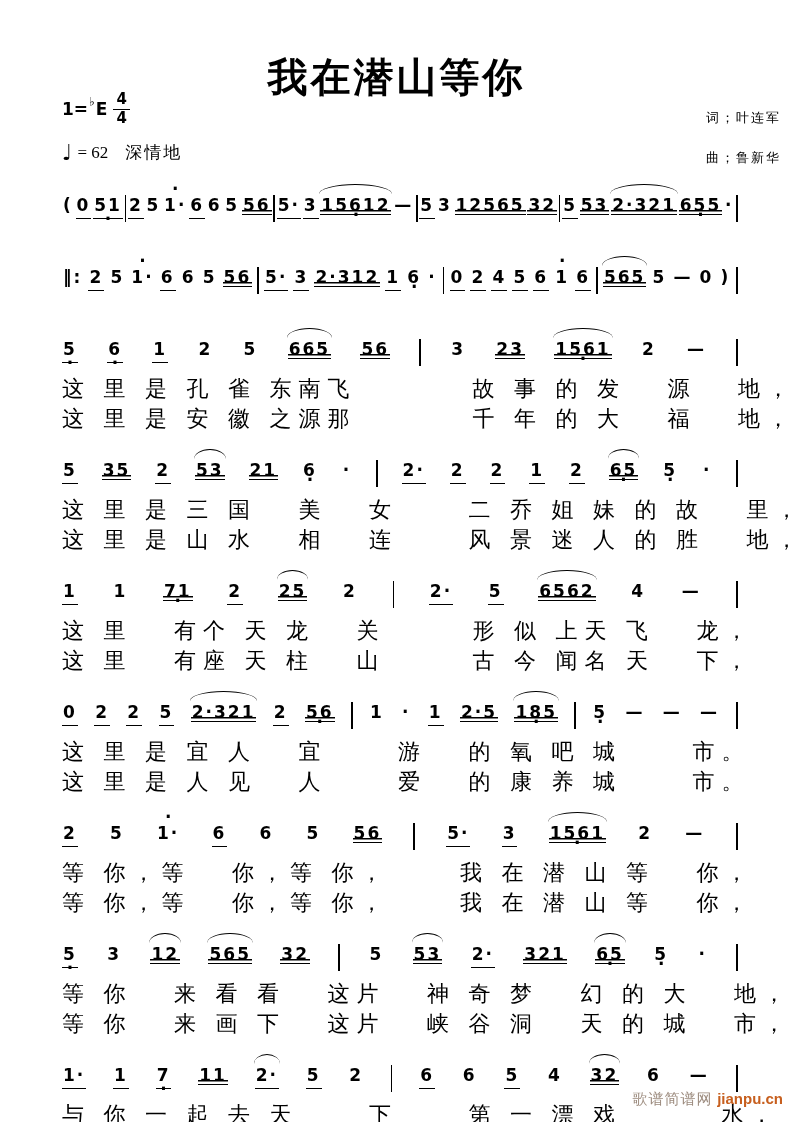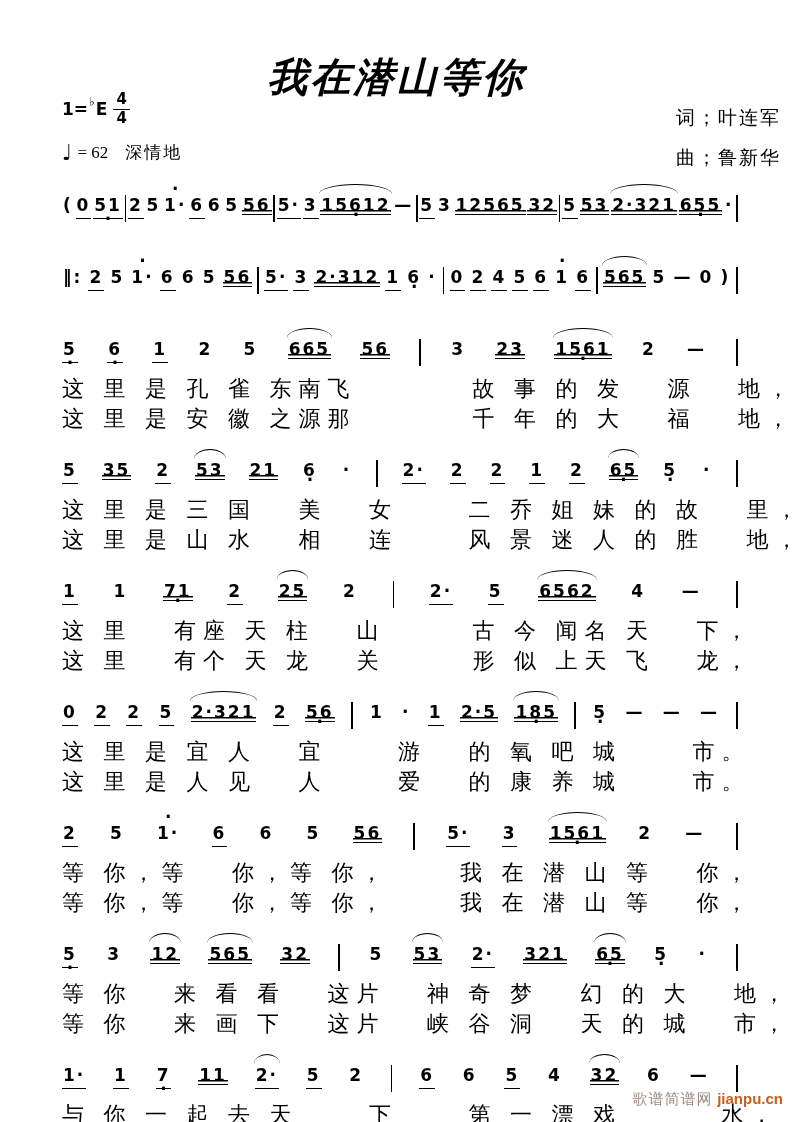--- a/index.html
+++ b/index.html
@@ -6,36 +6,35 @@
   .page{
     position:relative;width:793px;height:1122px;margin:0 auto;
     background:#ffffff;color:#000;overflow:hidden;
     font-family:"Liberation Serif",serif;
   }
   
   .title{
     position:absolute;top:50px;left:0;right:0;text-align:center;
     font-size:40px;font-weight:bold;letter-spacing:3px;
     font-family:"Liberation Sans",sans-serif;
-    font-style:italic;
   }
   .keysig{
     position:absolute;left:62px;top:92px;display:flex;align-items:center;
     font-family:"DejaVu Sans",sans-serif;font-weight:bold;font-size:17px;
   }
   .keysig .flat{font-size:12px;position:relative;top:-7px;margin:0 1px;}
   .frac{display:inline-flex;flex-direction:column;align-items:center;line-height:1.05;margin-left:6px;font-size:15px;}
   .frac .num{border-bottom:1.6px solid #000;padding:0 3px 1px;}
   .frac .den{padding:1px 3px 0;}
   .tempo{
     position:absolute;left:62px;top:140px;font-size:17px;display:flex;align-items:center;gap:5px;
   }
   .tempo .noteglyph{font-size:22px;font-family:"DejaVu Sans",sans-serif;}
   .tempo .expr{letter-spacing:2px;margin-left:12px;}
-  .credits{position:absolute;right:12px;top:98px;text-align:center;font-size:19px;line-height:40px;letter-spacing:2px;}
+  .credits{position:absolute;right:12px;top:98px;text-align:center;font-size:13px;line-height:40px;letter-spacing:2px;}
   
   .score{position:absolute;left:62px;top:182px;width:676px;}
   .system{margin-bottom:26px;}
   .system.vocal{margin-bottom:15px;}
   .notes-row{
     display:flex;justify-content:space-between;align-items:flex-start;
     font-family:"DejaVu Sans",sans-serif;font-weight:bold;font-size:17px;
     height:46px;
   }
   .tok{position:relative;display:inline-block;padding-top:13px;text-align:center;white-space:nowrap;}
@@ -218,22 +217,22 @@
           <span class="tok u2 slur"><span class="arc"></span><span class="t">25</span></span>
           <span class="tok"><span class="t">2</span></span>
           <span class="bar"></span>
           <span class="tok u1"><span class="t">2·</span></span>
           <span class="tok u1"><span class="t">5</span></span>
           <span class="tok u2 slur"><span class="arc"></span><span class="t">6562</span></span>
           <span class="tok"><span class="t">4</span></span>
           <span class="tok"><span class="t">—</span></span>
           <span class="bar"></span>
         </div>
+        <div class="lyric">这 里　 有个 天 龙　 关　　　形 似 上天 飞　 龙，</div>
         <div class="lyric">这 里　 有座 天 柱　 山　　　古 今 闻名 天　 下，</div>
-        <div class="lyric">这 里　 有个 天 龙　 关　　　形 似 上天 飞　 龙，</div>
       </div>
       <div class="system vocal">
         <div class="notes-row">
           <span class="tok u1"><span class="t">0</span></span>
           <span class="tok u1"><span class="t">2</span></span>
           <span class="tok u1"><span class="t">2</span></span>
           <span class="tok u1"><span class="t">5</span></span>
           <span class="tok u2 slur"><span class="arc"></span><span class="t">2·321</span></span>
           <span class="tok u1"><span class="t">2</span></span>
           <span class="tok u2 db"><span class="t">56</span></span>

